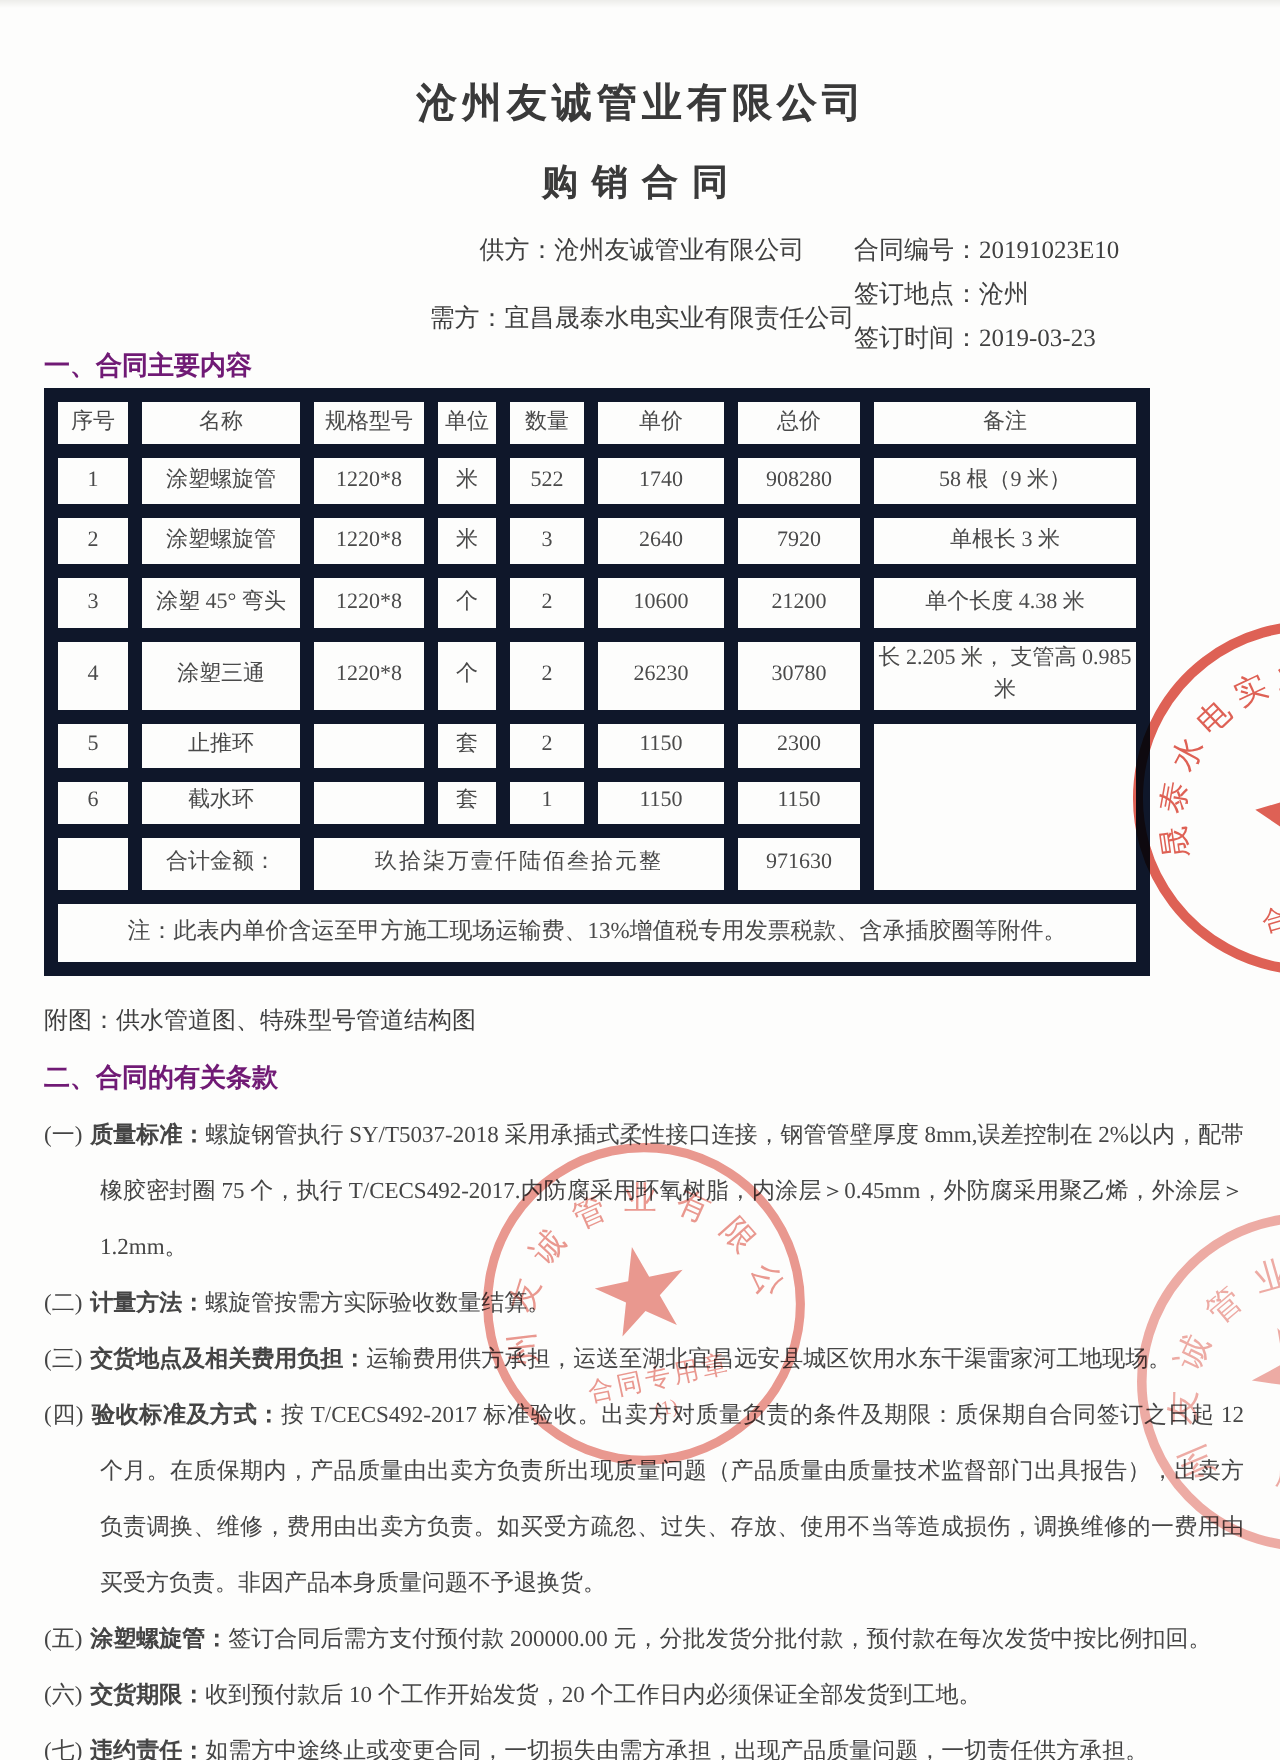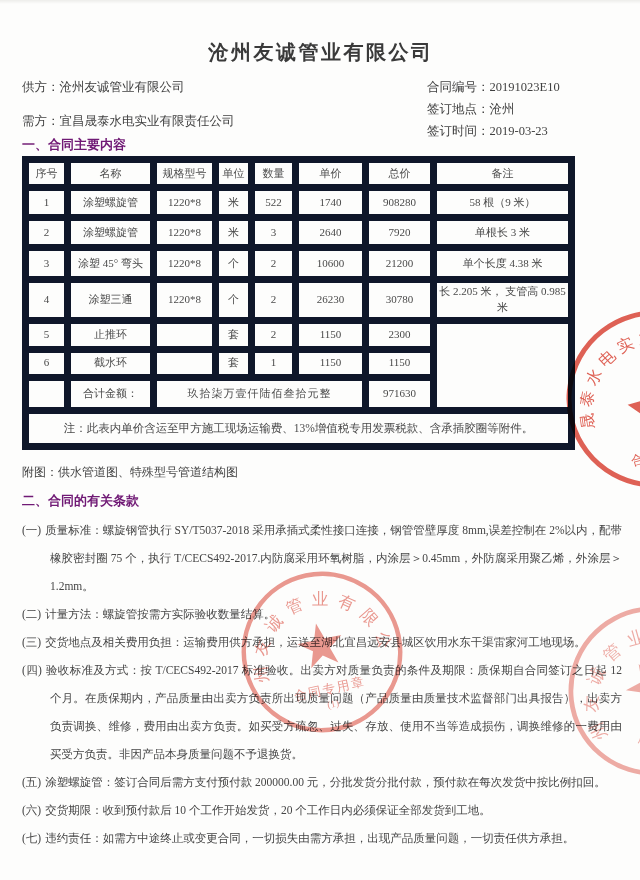--- a/index.html
+++ b/index.html
@@ -7,51 +7,52 @@
        font-family:"Liberation Serif","DejaVu Serif",serif;color:#3f3f3f;}
   .page{position:relative;width:640px;height:880px;box-sizing:border-box;
         padding:38px 20px 0 22px;background:#fdfdfc;overflow:hidden;}
   .page:before{content:"";position:absolute;top:0;left:0;right:0;height:4px;
         background:linear-gradient(#ededea,rgba(255,255,255,0));}
   h1.company{margin:0;text-align:center;font-size:20px;line-height:28px;
         font-weight:bold;letter-spacing:2.5px;color:#3a3a3a;}
   h2.doctitle{margin:12px 0 0 0;text-align:center;font-size:18px;line-height:26px;
         font-weight:bold;letter-spacing:7px;color:#3a3a3a;}
   .info{position:relative;margin-top:12px;font-size:12.5px;}
-  .info .line{line-height:18px;}
+  .info .line{line-height:18px;text-align:center;}
   .info .needer{margin-top:16px;}
   .meta{position:absolute;top:-2px;left:405px;width:220px;}
   .meta .mline{line-height:22px;font-size:12.5px;white-space:nowrap;}
   .sec-head{margin-top:6px;font-size:13px;line-height:18px;font-weight:bold;color:#701a75;}
   table.main{border-collapse:collapse;margin-top:2px;width:546px;table-layout:fixed;
         font-size:11px;color:#4a4a4a;}
   table.main td,table.main th{border:7px solid #0f172a;text-align:center;
         font-weight:normal;padding:1px 2px;line-height:1.45;overflow:hidden;}
   table.main tr.hrow{height:28px;}
   .attach{margin-top:14px;font-size:12px;line-height:16px;}
   .sec2{margin-top:12px;}
   .clauses{margin-top:6px;width:600px;}
   .clause{margin:0;font-size:11.5px;line-height:28px;text-align:justify;
         padding-left:28px;text-indent:-28px;color:#454545;}
   .clause .cnum{margin-right:4px;}
-  .clause .ct{font-weight:normal;}
+  .clause .ct{font-weight:bold;}
   .stamp{position:absolute;mix-blend-mode:multiply;pointer-events:none;}
   .stamp text{font-family:"Liberation Serif","DejaVu Serif",serif;}
   .stamp-buyer{left:545px;top:289px;transform:rotate(-16deg);opacity:.8;}
   .stamp-center{left:222px;top:552px;transform:rotate(-12deg);opacity:.52;}
   .stamp-edge{left:548px;top:586px;transform:rotate(-28deg);opacity:.42;}
   .noteCell{text-align:left;padding:6px 8px !important;font-size:11.5px;}
   .totalCn{letter-spacing:1px;}
 </style>
 </head>
 <body>
 
 <div class="page">
 
   <h1 class="company">沧州友诚管业有限公司</h1>
+  <h2 class="doctitle">购销合同</h2>
 
   <div class="info">
     <div class="line">
       <span>供方：</span><span>沧州友诚管业有限公司</span>
     </div>
     <div class="line needer">
       <span>需方：</span><span>宜昌晟泰水电实业有限责任公司</span>
     </div>
     <div class="meta">
       <div class="mline">

